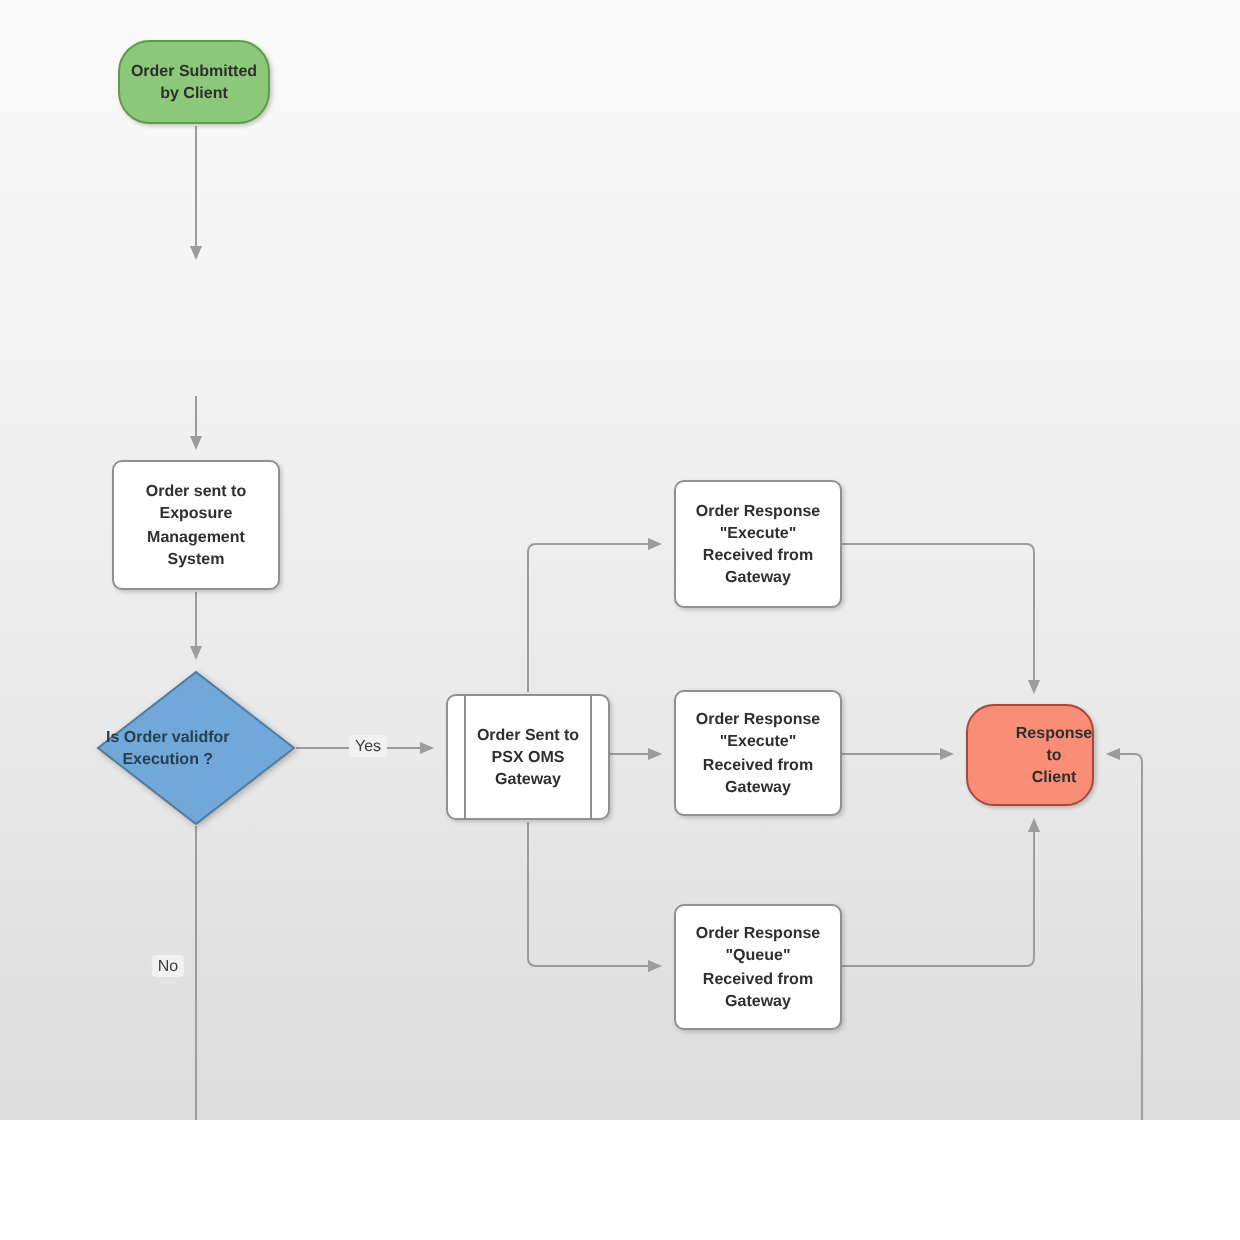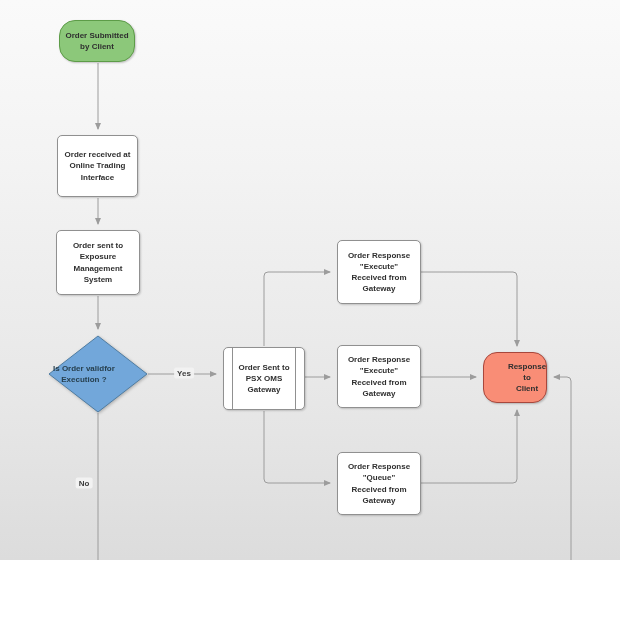--- a/index.html
+++ b/index.html
@@ -34,21 +34,21 @@
   }
   .predefined::before{left:8px;}
   .predefined::after{right:8px;}
   .decision-text{
     position:absolute;display:flex;align-items:center;justify-content:flex-start;
     text-align:center;font-weight:bold;font-size:8px;line-height:1.4;color:#27404f;
     white-space:pre-line;
   }
   .edge-label{
     position:absolute;transform:translate(-50%,-50%);
-    font-weight:bold;font-size:8px;color:#3d3d3d;
+    font-weight:normal;font-size:8px;color:#3d3d3d;
     background:rgba(242,242,242,0.95);padding:1px 3px;border-radius:2px;
   }
 </style>
 </head>
 <body>
 
 <div id="canvas">
 
   <svg id="edges" viewBox="0 0 620 620">
     <defs>
@@ -71,25 +71,20 @@
       <path class="edge" d="M98,413 L98,563 Q98,567 102,567 L330,567" marker-end="url(#arrow)"></path>
     </g>
     <polygon id="decision-shape" points="98,336 147,374 98,412 49,374" fill="#72a7da" stroke="#4e7ca1"></polygon>
   </svg>
 
   <div class="node terminator" style="left: 59px; top: 20px; width: 76px; height: 42px; background-color: rgb(140, 200, 122); border-color: rgb(93, 156, 72);">
     <span>Order Submitted
 by Client</span>
   </div>
 
-  <div class="node process" style="left:57px;top:135px;width:81px;height:62px;">
-    <span>Order received at
-Online Trading
-Interface</span>
-  </div>
 
   <div class="node process" style="left:56px;top:230px;width:84px;height:65px;">
     <span>Order sent to
 Exposure
 Management
 System</span>
   </div>
 
   <div class="decision-text" style="left:53px;top:356px;width:90px;height:36px;">
     <span>Is Order validfor

